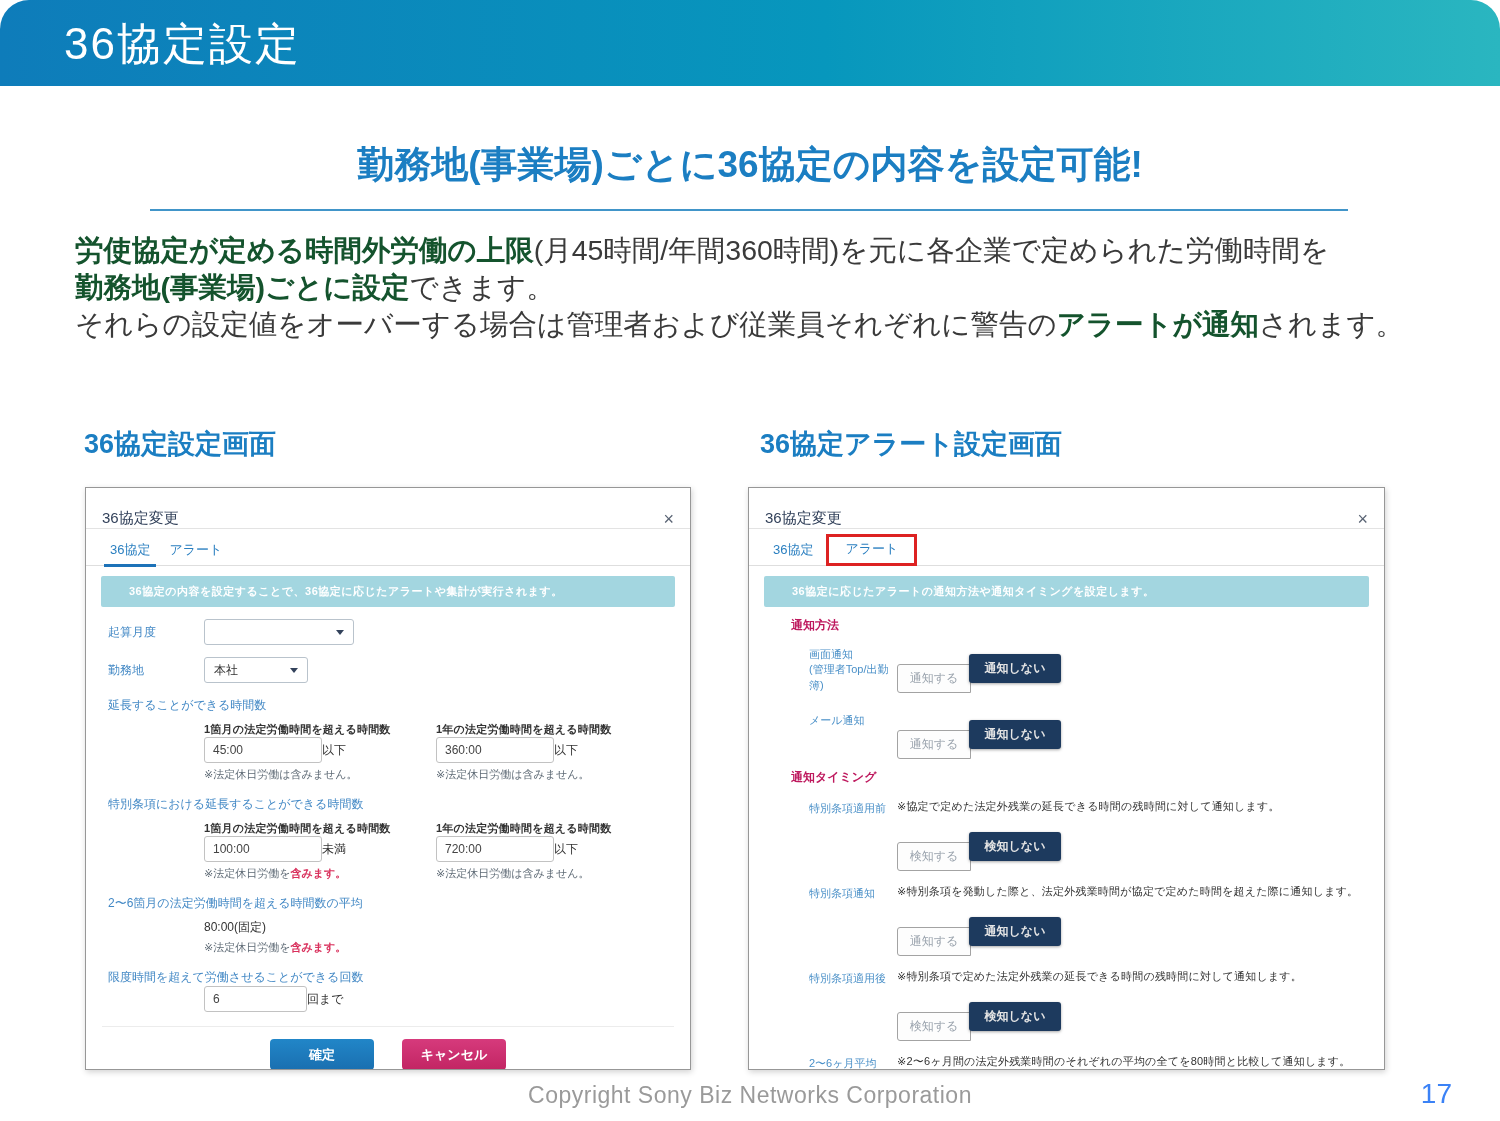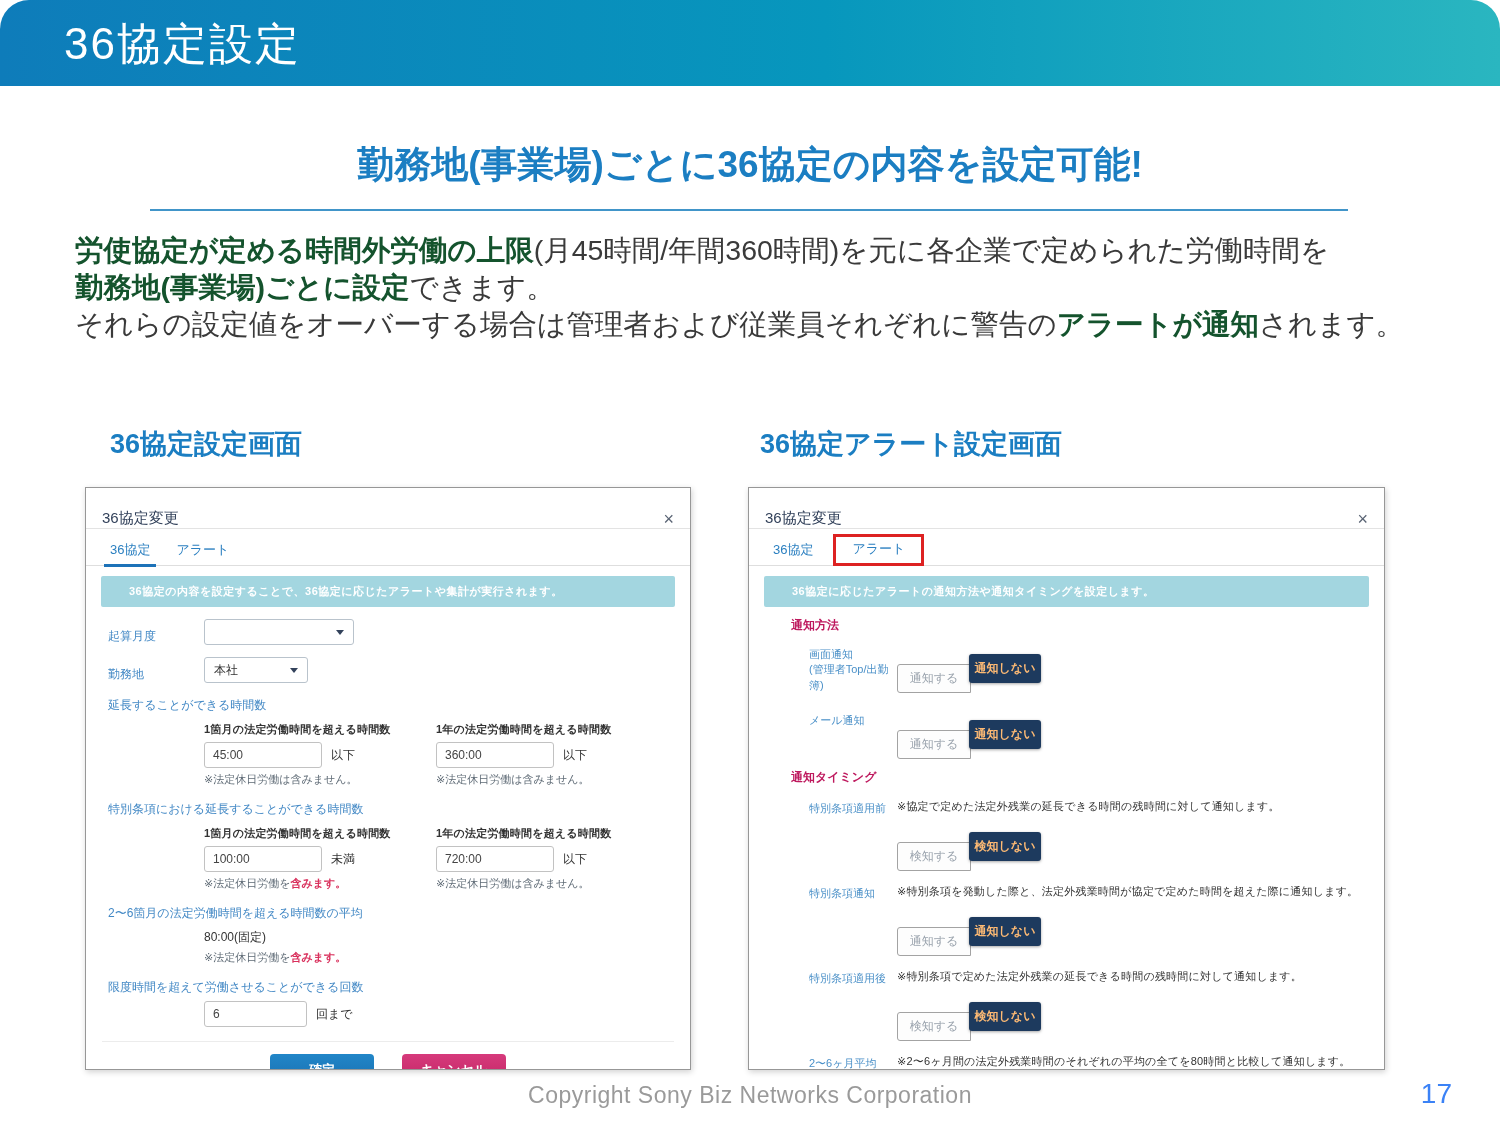--- a/index.html
+++ b/index.html
@@ -16,50 +16,50 @@
 
   
   .headline{position:absolute;top:140px;left:0;width:100%;text-align:center;
             font-size:37px;font-weight:bold;color:#1b7ec2;}
   .headline-rule{position:absolute;top:209px;left:150px;right:152px;border-top:2px solid #4195c9;}
   .intro{position:absolute;top:232px;left:75px;width:1380px;font-size:28.5px;color:#3a3a3a;line-height:37px;}
   .intro b{color:#14532d;}
 
   
   .caption{position:absolute;top:426px;font-size:27px;font-weight:bold;color:#1b7ec2;}
-  .caption.left{left:110px;} .caption.right{left:760px;}
+  .caption.left{left:84px;} .caption.right{left:760px;}
 
   
   .dlg{position:absolute;top:487px;background:#fff;border:1px solid #979797;
        box-shadow:1px 2px 6px rgba(0,0,0,.18);font-size:12px;overflow:hidden;}
   .dlg.left{left:85px;width:604px;height:581px;}
   .dlg.right{left:748px;width:635px;height:581px;}
   .dlg-titlebar{height:40px;display:flex;align-items:flex-end;justify-content:space-between;
                 padding:0 16px;border-bottom:1px solid #e3e3e3;font-size:15px;color:#33425b;}
   .dlg-close{font-size:18px;color:#5a6474;line-height:1;cursor:default;}
-  .dlg-tabs{display:flex;align-items:center;gap:14px;padding:8px 18px 0;border-bottom:1px solid #dedede;height:28px;}
+  .dlg-tabs{display:flex;align-items:center;gap:7px;padding:8px 18px 0;border-bottom:1px solid #dedede;height:28px;}
   .tab{font-size:13px;color:#2a7fc0;padding:4px 6px 7px;position:relative;}
   .tab.active::after{content:"";position:absolute;left:0;right:0;bottom:-1px;height:3px;background:#1d72b8;}
   .tab.red-box{border:3px solid #dd2222;padding:3px 16px 5px;margin-top:-3px;}
   .banner{margin:10px 15px 0;background:#a3d6e0;color:#fff;font-weight:bold;font-size:11px;
           padding:8px 10px 8px 28px;border-radius:2px;letter-spacing:.5px;}
 
   
   .ld-body{padding:0 22px;}
-  .fieldrow{display:flex;align-items:flex-end;margin-top:12px;}
+  .fieldrow{display:flex;align-items:center;margin-top:12px;}
   .flabel{width:96px;color:#4288c5;font-size:12px;}
   .selectbox{border:1px solid #b9c3cc;border-radius:3px;height:26px;box-sizing:border-box;
              display:flex;align-items:center;justify-content:space-between;padding:0 9px;color:#333;background:#fff;}
   .selectbox.w150{width:150px;} .selectbox.w104{width:104px;}
   .caret{width:0;height:0;border-left:4px solid transparent;border-right:4px solid transparent;border-top:5px solid #33425b;}
   .sect-heading{margin-top:14px;color:#4288c5;font-size:12px;}
   .cols{display:flex;margin-left:96px;margin-top:8px;}
   .col{width:238px;margin-right:32px;}
   .col-label{font-weight:bold;font-size:11px;color:#333;letter-spacing:.2px;}
-  .inputrow{display:flex;align-items:center;margin-top:5px;gap:9px;}
+  .inputrow{display:flex;align-items:center;}
   .tinput{width:100px;height:24px;border:1px solid #c2c2c2;border-radius:3px;padding:0 8px;
           font-size:12px;color:#444;font-family:inherit;box-sizing:content-box;}
   .tinput.narrow{width:85px;}
   .suffix{font-size:12px;color:#333;}
   .note{margin-top:4px;font-size:11px;color:#5f6b76;}
   .red{color:#d9305c;font-weight:bold;}
   .indent{margin-left:96px;}
   .avg-value{margin-top:7px;font-size:12px;color:#333;}
   .dlg-divider{border-top:1px solid #ececec;margin:14px 16px 0;}
   .btnrow{display:flex;justify-content:center;gap:28px;margin-top:12px;}
@@ -70,21 +70,21 @@
 
   
   .rd-body{padding:0 18px;}
   .group-heading{margin-top:10px;font-weight:bold;font-size:12px;color:#be185d;padding-left:24px;}
   .mrow{display:flex;margin-top:10px;padding-left:42px;align-items:flex-start;}
   .mrow.second{margin-top:17px;}
   .mlabel{width:88px;color:#4a90c8;font-size:11px;line-height:1.4;padding-top:3px;}
   .toggle{display:flex;align-items:center;}
   .tg-off{width:72px;height:27px;background:#fdfdfd;border:1px solid #a3a3a3;border-radius:3px 0 0 3px;
           color:#9aa3ad;font-size:12px;display:flex;align-items:center;justify-content:center;margin-top:20px;}
-  .tg-on{width:72px;height:29px;background:#1d3a5e;border-radius:3px;color:#fdba74;font-weight:bold;
+  .tg-on{width:92px;height:29px;background:#1d3a5e;border-radius:3px;color:#e5e5e5;font-weight:bold;
          font-size:12px;display:flex;align-items:center;justify-content:center;margin-left:-2px;
          box-shadow:0 1px 3px rgba(0,0,0,.35);}
   .trow{display:flex;margin-top:13px;padding-left:42px;align-items:flex-start;}
   .tlabel{width:88px;color:#4a90c8;font-size:11px;padding-top:2px;flex-shrink:0;}
   .tcontent{flex:1;}
   .tnote{font-size:11px;color:#333;letter-spacing:.2px;}
   .tcontent .toggle{margin-top:8px;}
 
   
   .footer-copy{position:absolute;top:1082px;left:0;width:100%;text-align:center;

